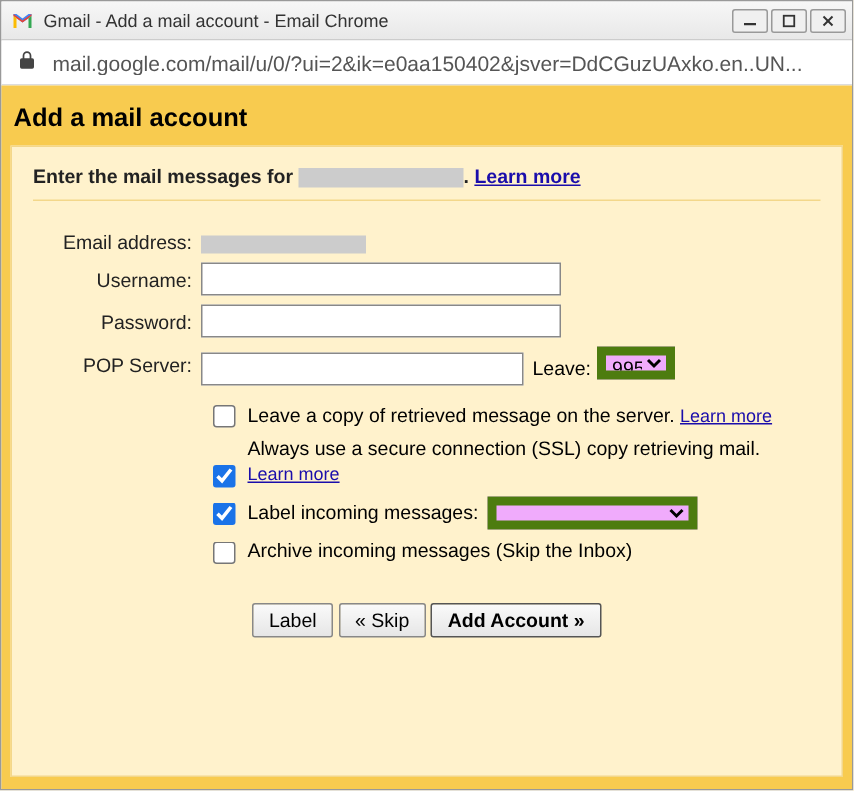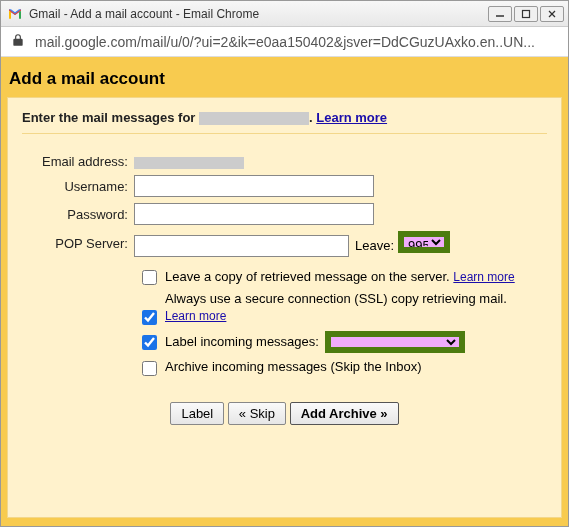--- a/index.html
+++ b/index.html
@@ -229,18 +229,18 @@
           <input type="checkbox" style="">
           <div class="opt-text">
             <span>Archive incoming messages (Skip the Inbox)</span>
           </div>
         </div>
       </div>
 
       <div class="btn-row">
         <button class="btn">Label</button>
         <button class="btn">« Skip</button>
-        <button class="btn primary">Add Archive »</button>
+        <button class="btn primary">Add Account »</button>
       </div>
 
     </div>
   </div>
 </div>
 
 </body></html>

